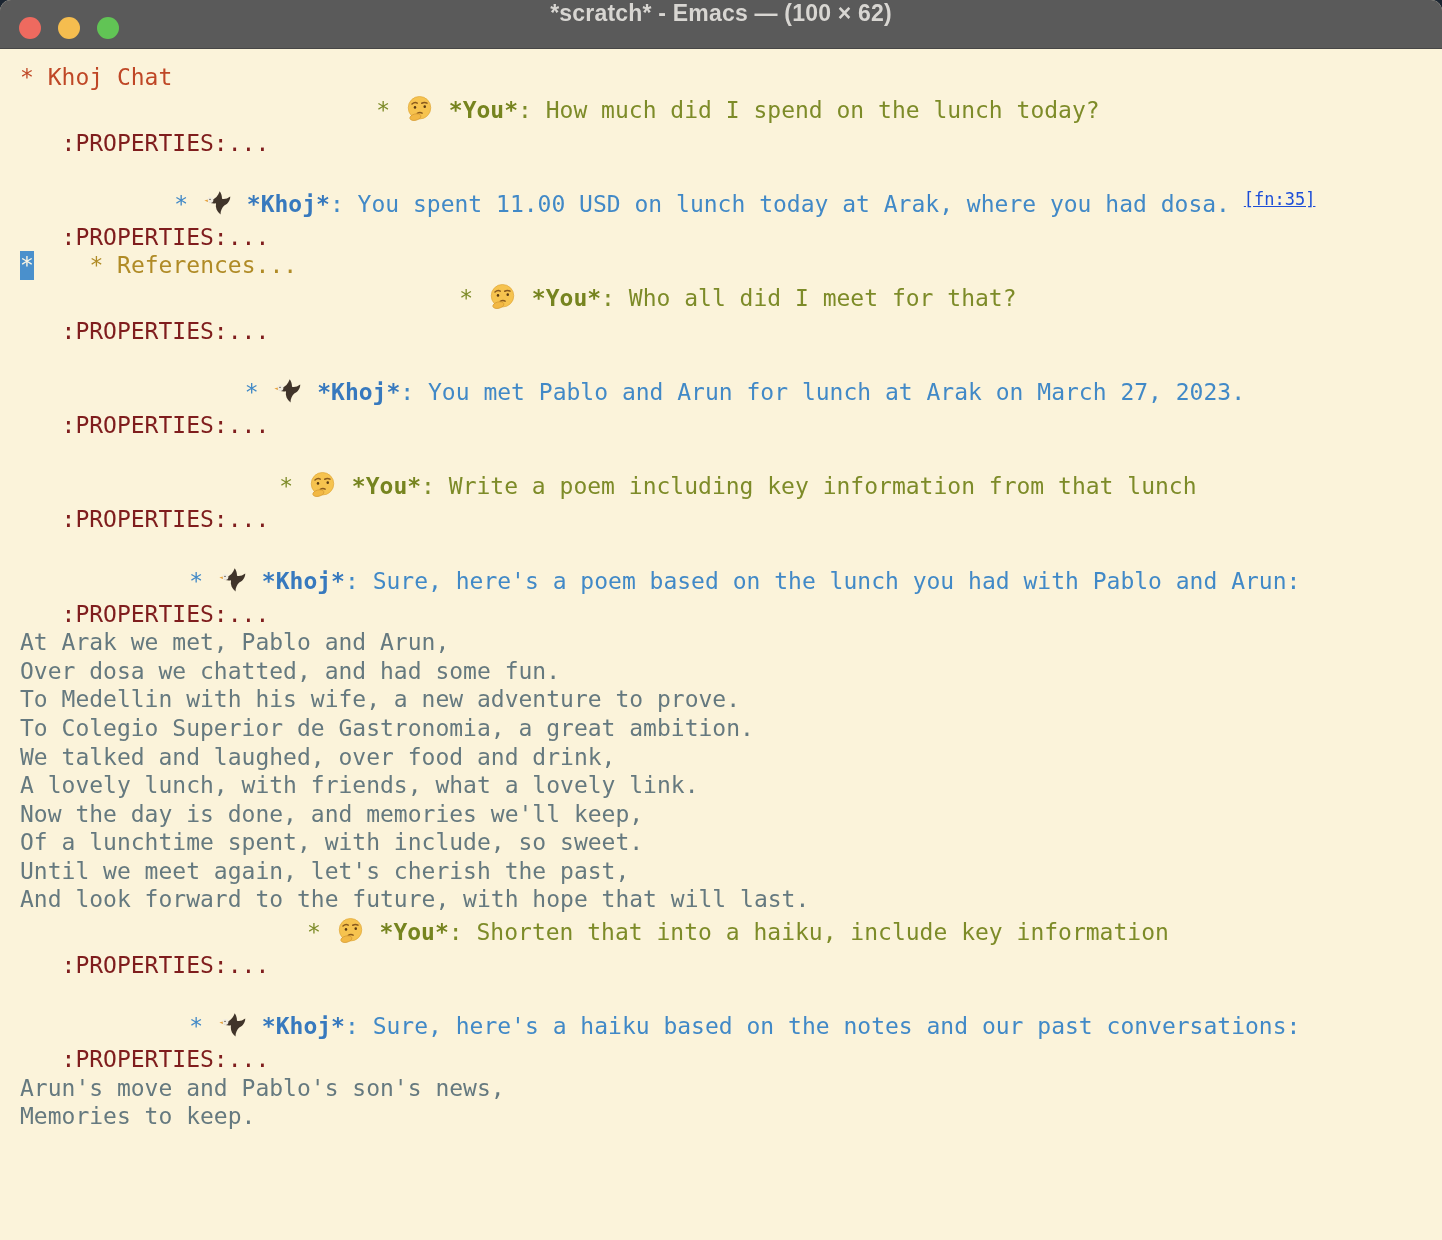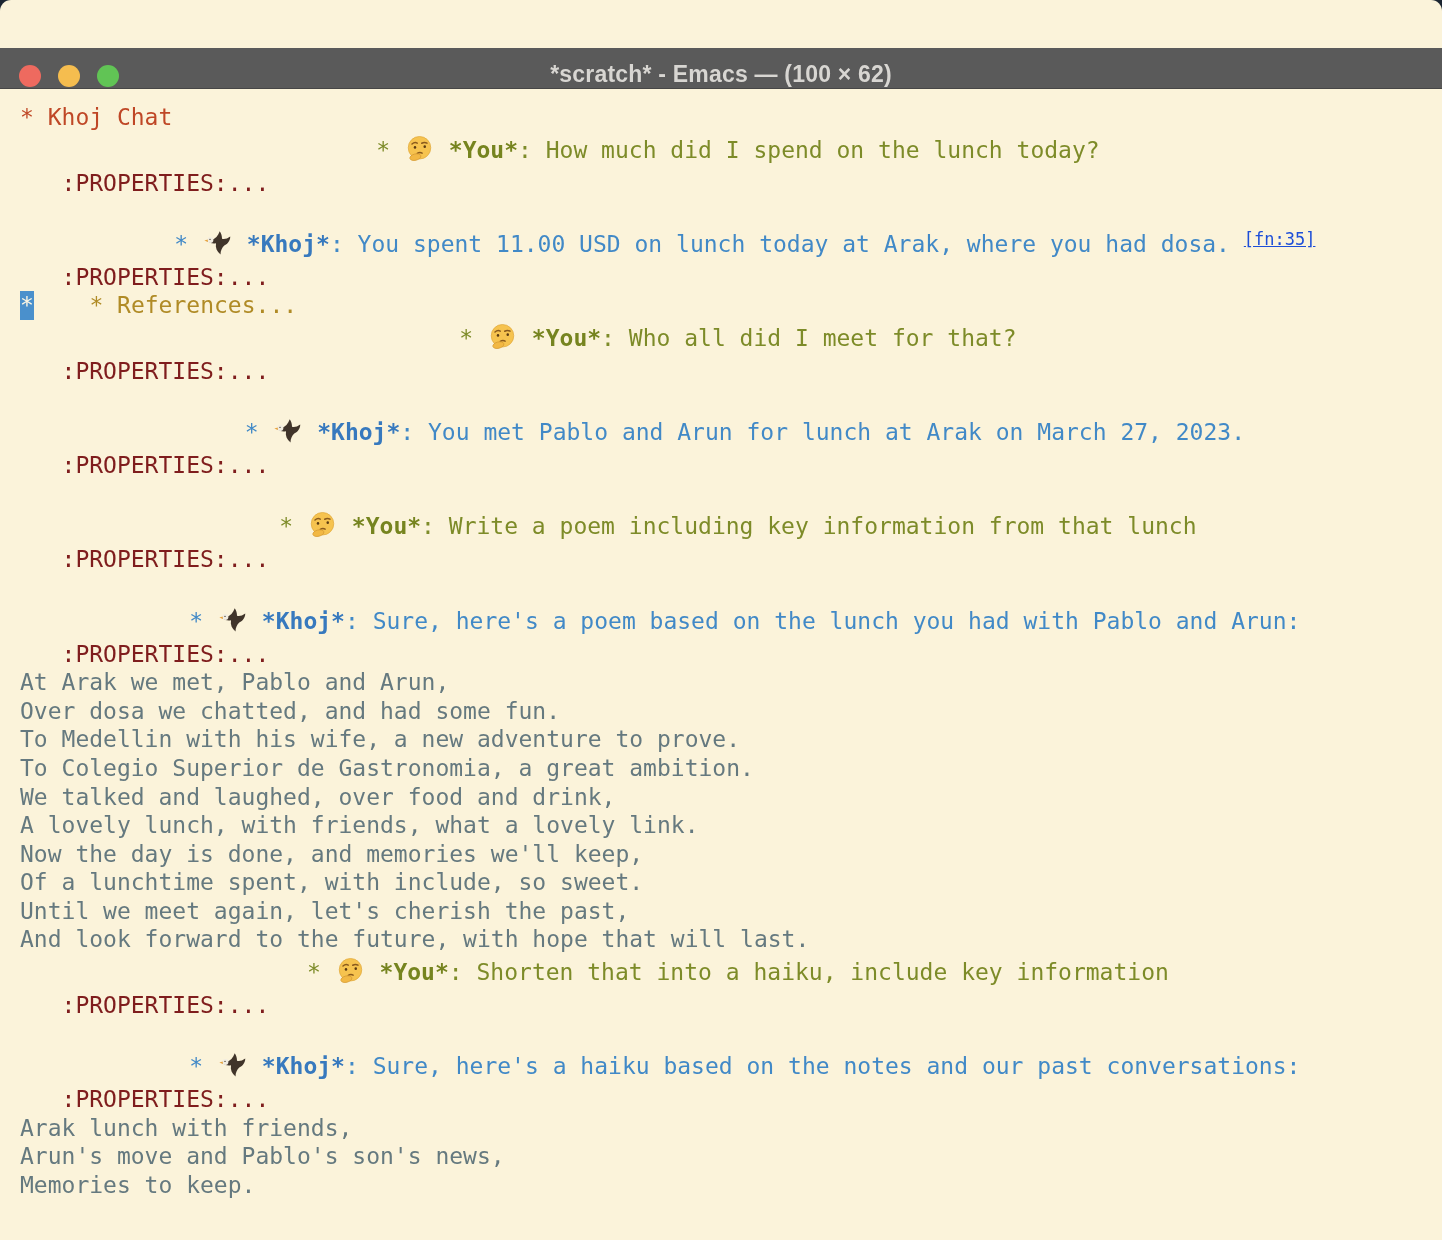--- a/index.html
+++ b/index.html
@@ -10,26 +10,25 @@
     width: 1442px; height: 1240px;
     overflow: hidden;
   }
   .window {
     width: 1442px; height: 1240px;
     background: #fbf3da;
     border-radius: 11px 11px 0 0;
     overflow: hidden;
   }
   .titlebar {
-    height: 41px;
+    height: 49px;
     background: #5a5a5a;
     border-bottom: 1px solid #464646;
-    display: flex; align-items: flex-end;
+    display: flex; align-items: flex-start;
     position: relative;
-    margin-top: 48px;
   }
   .lights { position: absolute; left: 19px; top: 0; height: 55px; display: flex; align-items: center; gap: 17px; }
   .light { width: 22px; height: 22px; border-radius: 50%; border: none; padding: 0; }
   .titlebar .title {
     flex: 1; text-align: center;
     color: #d8d6d2;
     font-family: "Liberation Sans", sans-serif;
     font-weight: bold; font-size: 23px;
     letter-spacing: 0.2px;
   }
@@ -152,17 +151,16 @@
           </svg></span><span class="you"> </span><span class="youB">*You*</span><span class="you">: Shorten that into a haiku, include key information</span></div>
       <div class="line"><span class="props">   :PROPERTIES:...</span></div>
       <div class="line"></div>
       <div class="line tall"><span class="khoj">  * </span><span class="emoji"><svg viewBox="0 0 36 36">
             <path d="M21 3 C19 9 15 13 10 15 L4 16 C8 19 12 20 16 19 C15 25 17 30 22 34 C22 29 24 25 27 22 C32 20 35 15 35 10 C31 13 27 14 24 13 C24 9 23 6 21 3 Z" fill="#40342a"></path>
             <circle cx="8.5" cy="14.5" r="4" fill="#f2ede1"></circle>
             <path d="M5 14 L0.5 15.2 L5 17.2 Z" fill="#e8a33d"></path>
             <circle cx="8" cy="13.8" r="0.9" fill="#2b241d"></circle>
           </svg></span><span class="khoj"> </span><span class="khojB">*Khoj*</span><span class="khoj">: Sure, here's a haiku based on the notes and our past conversations:</span></div>
       <div class="line"><span class="props">   :PROPERTIES:...</span></div>
-      <div class="line"><span class="body">Arak lunch with friends,</span></div>
       <div class="line"><span class="body">Arun's move and Pablo's son's news,</span></div>
       <div class="line"><span class="body">Memories to keep.</span></div>
     </div>
 </div>
 
 </body></html>

